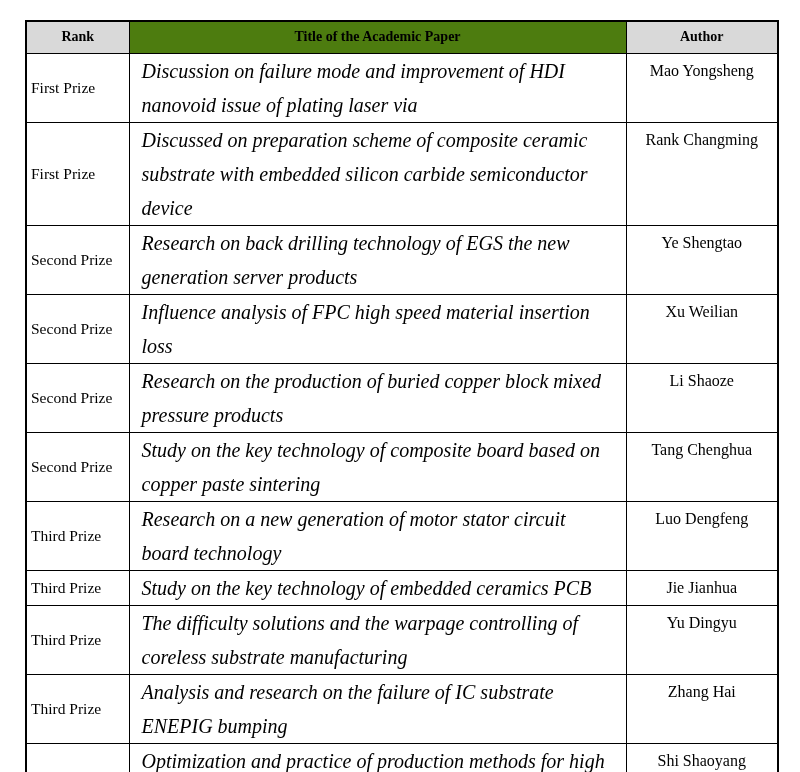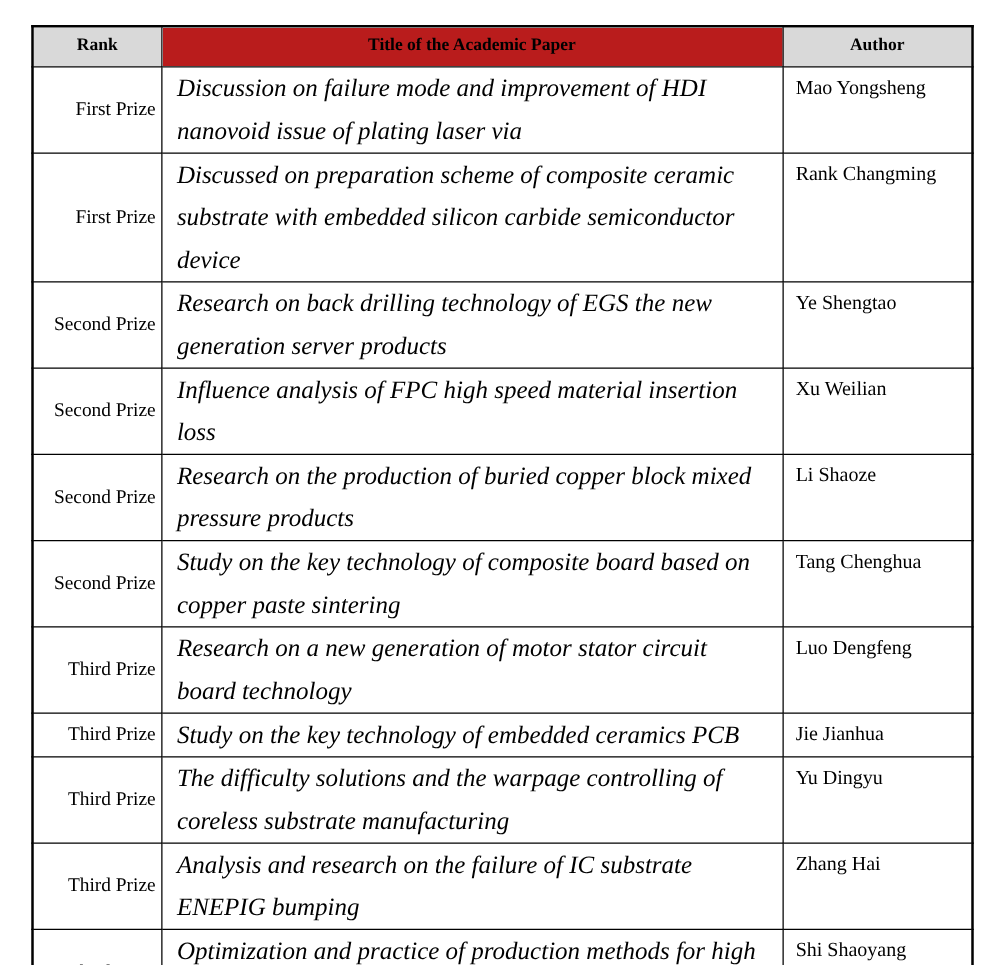--- a/index.html
+++ b/index.html
@@ -38,36 +38,36 @@
     background: #d9d9d9;
     font-weight: bold;
     font-size: 14px;
     height: 32px;
     text-align: center;
     vertical-align: middle;
     padding: 0 4px;
   }
   td.rank {
     font-size: 15.5px;
-    text-align: right;
+    text-align: left;
     vertical-align: middle;
     padding: 0 4px;
     line-height: 20px;
   }
   td.title {
     font-size: 20px;
     font-style: italic;
     text-align: left;
     vertical-align: top;
     padding: 0 12px;
     line-height: 34px;
   }
   td.author {
     font-size: 16px;
-    text-align: left;
+    text-align: center;
     vertical-align: top;
     padding: 0 10px;
     line-height: 34px;
   }
   col.c-rank   { width: 103px; }
   col.c-title  { width: 497px; }
   col.c-author { width: 152px; }
 </style>
 </head>
 <body>
@@ -76,21 +76,21 @@
   <div class="table-wrap">
     <table class="awards">
       <colgroup>
         <col class="c-rank">
         <col class="c-title">
         <col class="c-author">
       </colgroup>
       <thead>
         <tr>
           <th style="background: rgb(217, 217, 217);">Rank</th>
-          <th style="background: #b91c1c;">Title of the Academic Paper</th>
+          <th style="background: #4d7c0f;">Title of the Academic Paper</th>
           <th style="background: rgb(217, 217, 217);">Author</th>
         </tr>
       </thead>
       <tbody>
           <tr>
             <td class="rank">First Prize</td>
             <td class="title">Discussion on failure mode and improvement of HDI nanovoid issue of plating laser via</td>
             <td class="author">Mao Yongsheng</td>
           </tr>
           <tr>

